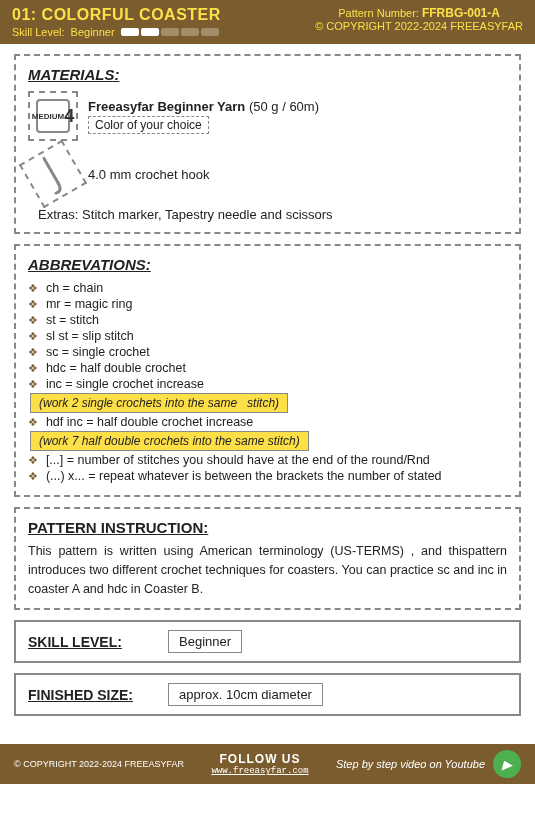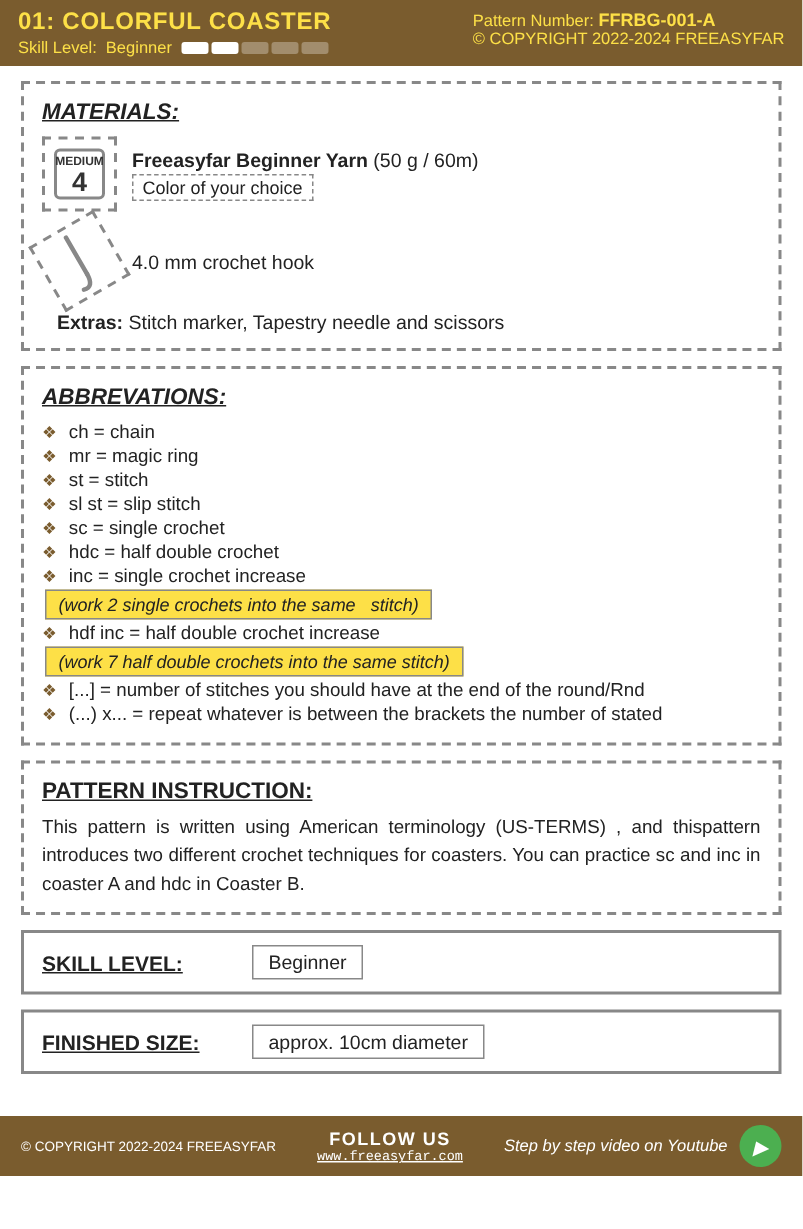--- a/index.html
+++ b/index.html
@@ -38,21 +38,21 @@
       gap: 2px;
     }
     .skill-seg {
       width: 18px;
       height: 8px;
       border-radius: 2px;
     }
     .skill-seg.filled { background: #fff; }
     .skill-seg.empty { background: rgba(255,255,255,0.3); }
     .header-right {
-      text-align: left;
+      text-align: center;
       font-size: 11px;
       margin-left: 32px;
     }
     .header-right .pattern-num {
       font-weight: bold;
       font-size: 12px;
     }
 
     
     .main {
@@ -93,21 +93,21 @@
       font-size: 9px;
       color: #555;
       font-weight: bold;
     }
     .yarn-icon-inner {
       width: 34px;
       height: 34px;
       border: 2px solid #888;
       border-radius: 4px;
       display: flex;
-      flex-direction: column;
+      flex-direction: row;
       align-items: center;
       justify-content: center;
     }
     .yarn-label-top {
       font-size: 8px;
       color: #333;
       font-weight: bold;
     }
     .yarn-number {
       font-size: 18px;
@@ -136,21 +136,21 @@
       display: inline-block;
       margin-top: 2px;
       font-size: 12px;
     }
 
     .extras-line {
       margin-top: 4px;
       font-size: 13px;
     }
     .extras-bold {
-      font-weight: bold;
+      font-weight: normal;
       padding-left: 10px;
     }
 
     
     .abbrev-list {
       list-style: none;
       padding: 0;
     }
     .abbrev-list li {
       display: flex;

